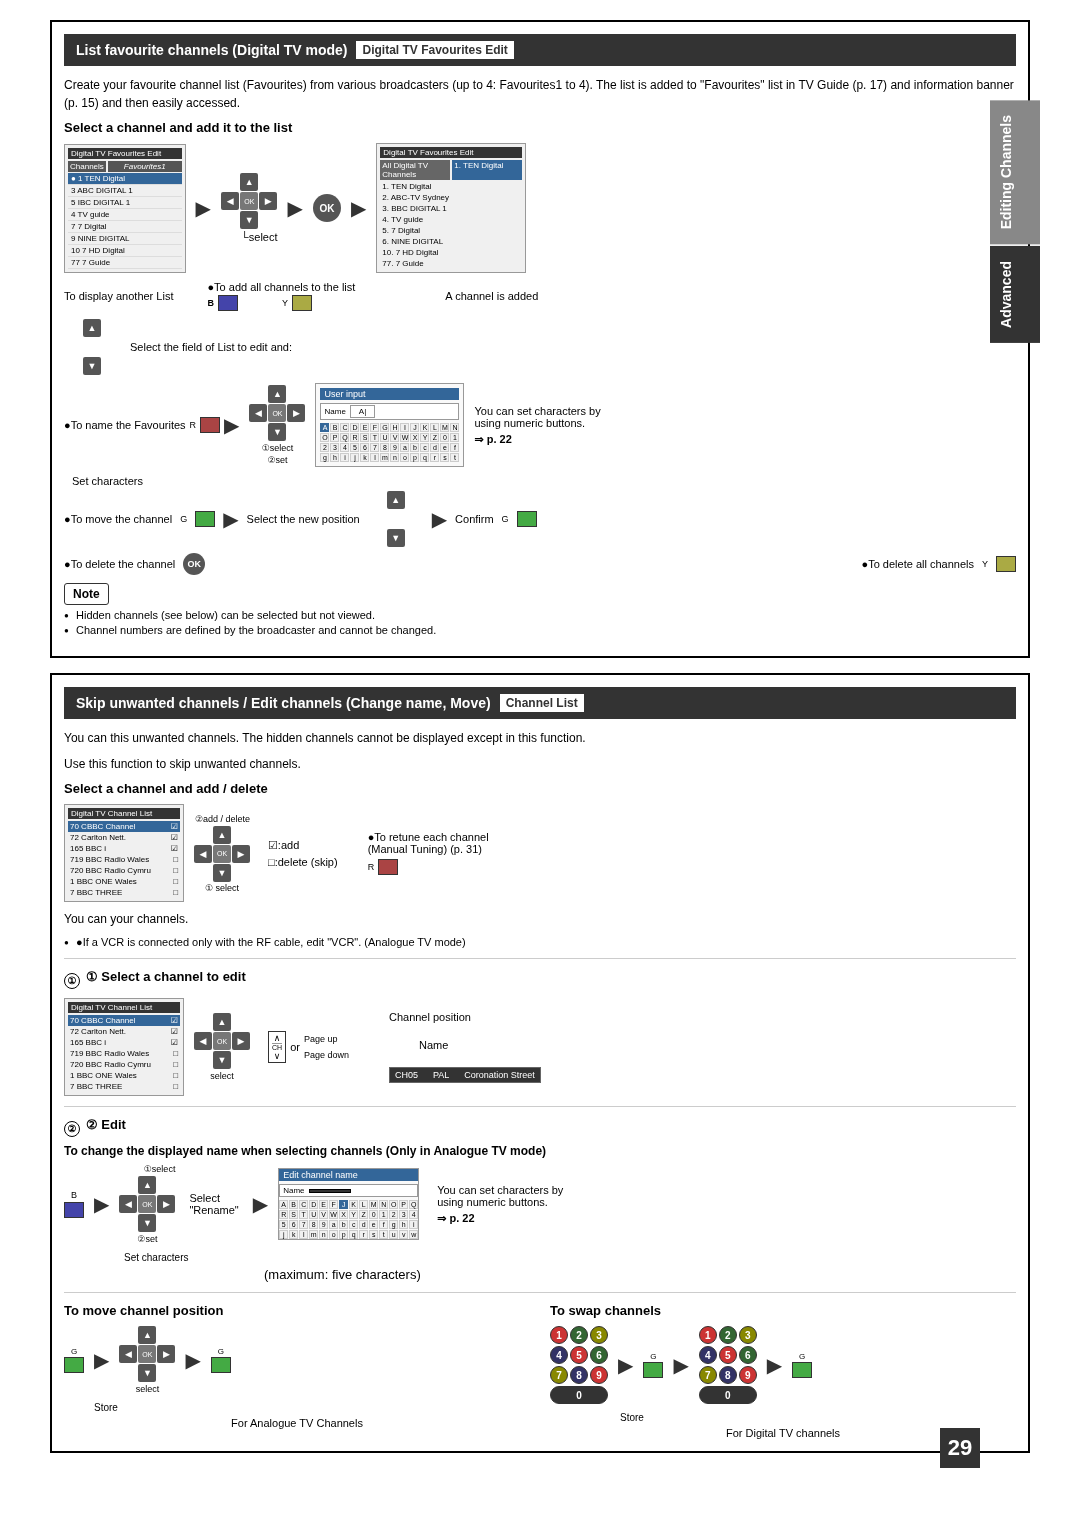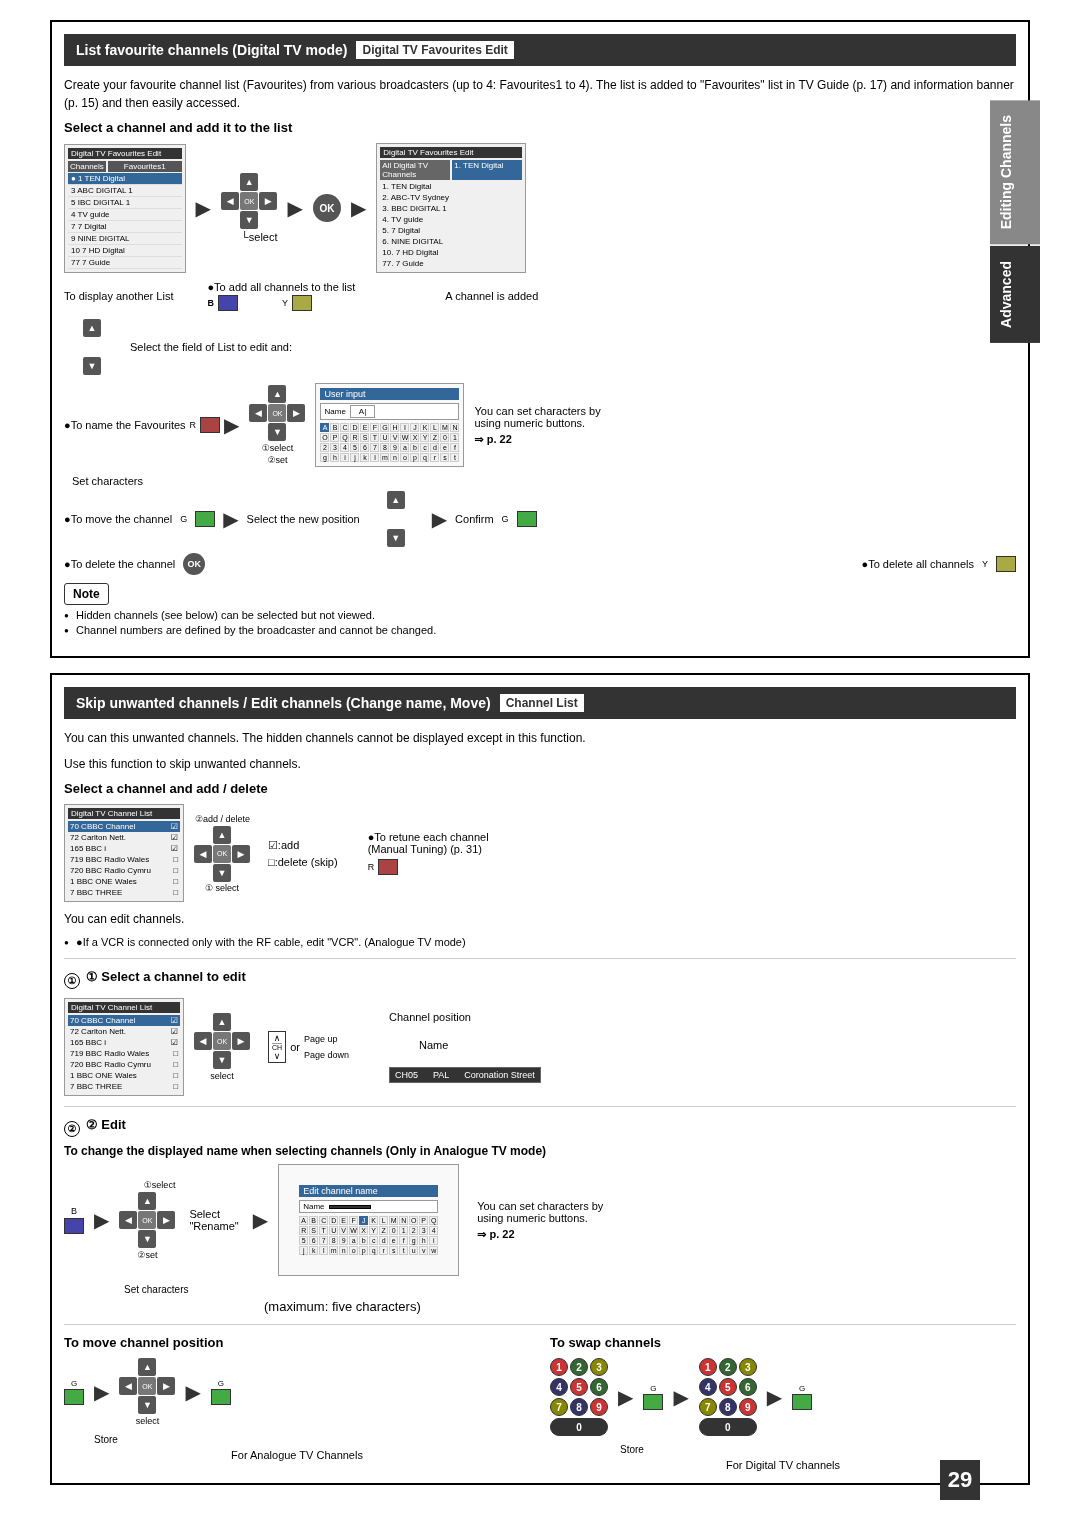--- a/index.html
+++ b/index.html
@@ -284,21 +284,21 @@
     }
     .char-cell-highlight {
       background: #336699;
       color: #fff;
       border: 1px solid #336699;
     }
 
     .edit-name-box {
       border: 1px solid #999;
       background: #f9f9f9;
-      padding: 20px;
+      padding: 0;
       font-size: 9px;
       min-width: 130px;
     }
     .edit-name-title {
       background: #336699;
       color: #fff;
       font-size: 9px;
       padding: 1px 4px;
       margin-bottom: 3px;
     }
@@ -375,21 +375,21 @@
     <div class="intro-text">Create your favourite channel list (Favourites) from various broadcasters (up to 4: Favourites1 to 4). The list is added to "Favourites" list in TV Guide (p. 17) and information banner (p. 15) and then easily accessed.</div>
 
     <div class="subsection-title">Select a channel and add it to the list</div>
 
     <div class="diagram-row">
 
       <div class="mock-screen">
         <div class="mock-screen-title">Digital TV Favourites Edit</div>
         <div style="display:flex; gap:2px; font-size:8px; margin-bottom:1px;">
           <div style="flex:1; background:#555; color:#fff; padding:1px 2px;">Channels</div>
-          <div style="flex:1; background:#555; color:#fff; padding:1px 16px;">Favourites1</div>
+          <div style="flex:1; background:#555; color:#fff; padding:1px 16px;font-style:italic;">Favourites1</div>
         </div>
         <div class="mock-screen-row selected">● 1 TEN Digital</div>
         <div class="mock-screen-row">3 ABC DIGITAL 1</div>
         <div class="mock-screen-row">5 IBC DIGITAL 1</div>
         <div class="mock-screen-row">4 TV guide</div>
         <div class="mock-screen-row">7 7 Digital</div>
         <div class="mock-screen-row">9 NINE DIGITAL</div>
         <div class="mock-screen-row">10 7 HD Digital</div>
         <div class="mock-screen-row">77 7 Guide</div>
       </div>
@@ -681,21 +681,21 @@
 
       <div style="margin-left:20px; font-size:11px; max-width:160px;">
         <span>●To retune each channel (Manual Tuning) (p. 31)</span>
         <div style="margin-top:4px; display:flex; align-items:center; gap:4px;">
           <span style="font-size:9px;">R</span>
           <div class="small-btn btn-red"></div>
         </div>
       </div>
     </div>
 
-    <div class="intro-text" style="margin-top:6px;">You can edit channels.</div>
+    <div class="intro-text" style="margin-top:6px;">You can your channels.</div>
     <div class="bullet-item">●If a VCR is connected only with the RF cable, edit "VCR". (Analogue TV mode)</div>
 
     <hr class="divider">
 
     <div style="display:flex; align-items:center; gap:6px; margin-bottom:6px;">
       <span class="circled-num">①</span>
       <span class="subsection-title">① Select a channel to edit</span>
     </div>
 
     <div class="diagram-row">

